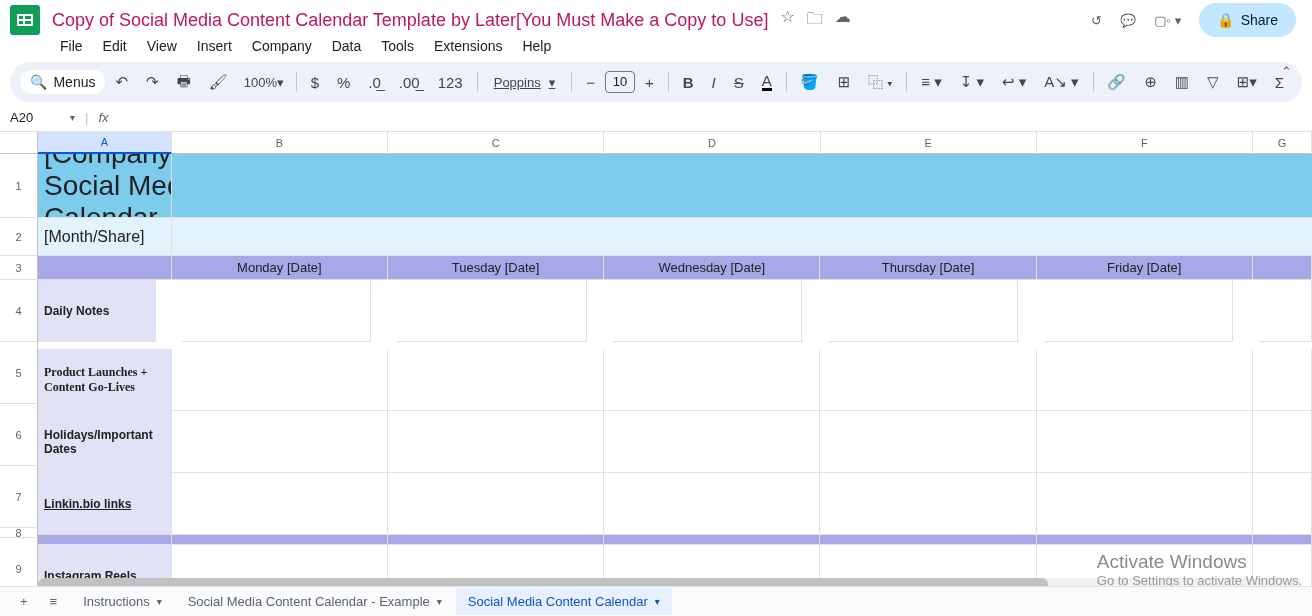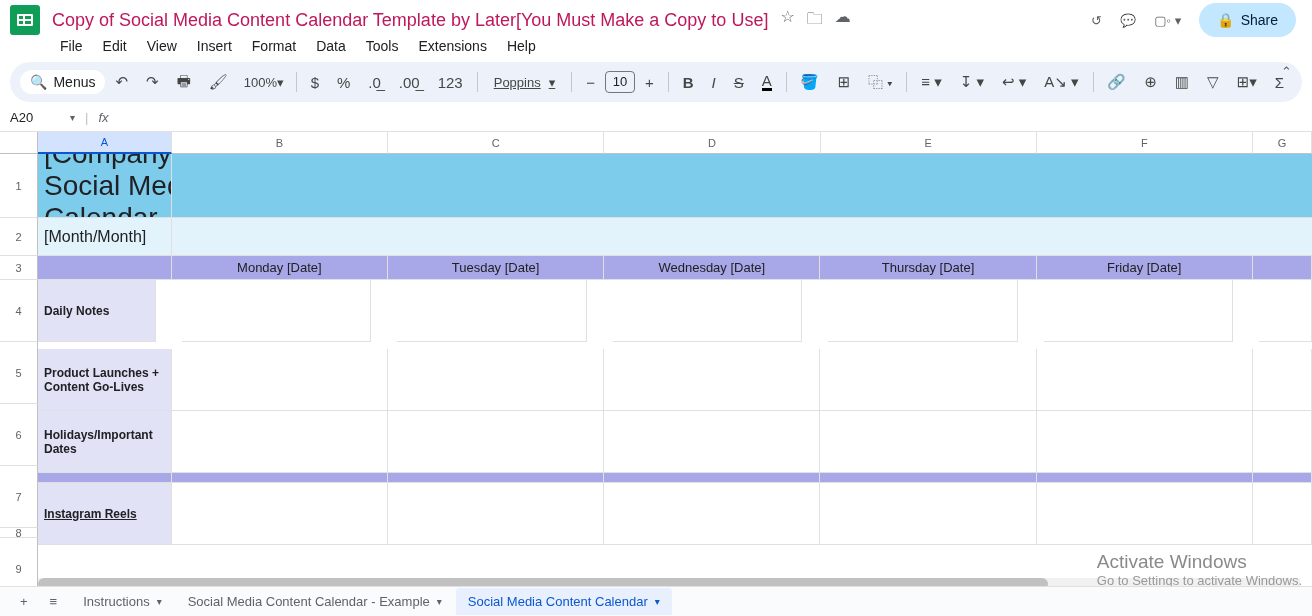--- a/index.html
+++ b/index.html
@@ -87,21 +87,21 @@
       <span>Share</span>
     </div>
   </div>
 </div>
 
 <div class="menubar" id="menubar">
     <span>File</span>
     <span>Edit</span>
     <span>View</span>
     <span>Insert</span>
-    <span>Format</span>
+    <span>Company</span>
     <span>Data</span>
     <span>Tools</span>
     <span>Extensions</span>
     <span>Help</span>
   </div>
 
 <div class="toolbar">
   <div class="tb-search">
     <span>🔍</span>
     <span>Menus</span>
@@ -193,21 +193,21 @@
         <div class="grid-row" style="height: 64px;">
           <div class="cell row-title" style="width: 136px; height: 64px;">[Company/Brand] Social Media Calendar</div>
           <div class="cell row-title" style="width: 220px; height: 64px; border-right: none;"></div>
           <div class="cell row-title" style="width: 220px; height: 64px; border-right: none;"></div>
           <div class="cell row-title" style="width: 220px; height: 64px; border-right: none;"></div>
           <div class="cell row-title" style="width: 220px; height: 64px; border-right: none;"></div>
           <div class="cell row-title" style="width: 220px; height: 64px; border-right: none;"></div>
           <div class="cell row-title" style="width: 60px; height: 64px; border-right: none;"></div>
         </div>
         <div class="grid-row" style="height: 38px;">
-          <div class="cell row-subtitle" style="width: 136px; height: 38px;">[Month/Month]</div>
+          <div class="cell row-subtitle" style="width: 136px; height: 38px;">[Month/Share]</div>
           <div class="cell row-subtitle" style="width: 220px; height: 38px; border-right: none;"></div>
           <div class="cell row-subtitle" style="width: 220px; height: 38px; border-right: none;"></div>
           <div class="cell row-subtitle" style="width: 220px; height: 38px; border-right: none;"></div>
           <div class="cell row-subtitle" style="width: 220px; height: 38px; border-right: none;"></div>
           <div class="cell row-subtitle" style="width: 220px; height: 38px; border-right: none;"></div>
           <div class="cell row-subtitle" style="width: 60px; height: 38px; border-right: none;"></div>
         </div>
         <div class="grid-row" style="height: 24px;">
           <div class="cell row-days" style="width: 136px; height: 24px;"></div>
           <div class="cell row-days" style="width: 220px; height: 24px;">Monday [Date]</div>
@@ -219,31 +219,40 @@
         </div>
         <div class="grid-row" style="height: 69px; gap: 26px;">
           <div class="cell row-body-label" style="width: 136px; height: 62px;">Daily Notes</div>
           <div class="cell row-body-cell" style="width: 220px; height: 62px;"></div>
           <div class="cell row-body-cell" style="width: 220px; height: 62px;"></div>
           <div class="cell row-body-cell" style="width: 220px; height: 62px;"></div>
           <div class="cell row-body-cell" style="width: 220px; height: 62px;"></div>
           <div class="cell row-body-cell" style="width: 220px; height: 62px;"></div>
           <div class="cell row-body-cell" style="width: 60px; height: 62px;"></div>
         </div>
-        <div class="grid-row" style="height: 62px;">
+        <div class="grid-row" style="height: 62px; font-family: Liberation Serif, serif;">
           <div class="cell row-body-label" style="width: 136px; height: 62px;">Product Launches + Content Go-Lives</div>
           <div class="cell row-body-cell" style="width: 220px; height: 62px;"></div>
           <div class="cell row-body-cell" style="width: 220px; height: 62px;"></div>
           <div class="cell row-body-cell" style="width: 220px; height: 62px;"></div>
           <div class="cell row-body-cell" style="width: 220px; height: 62px;"></div>
           <div class="cell row-body-cell" style="width: 220px; height: 62px;"></div>
           <div class="cell row-body-cell" style="width: 60px; height: 62px;"></div>
         </div>
         <div class="grid-row" style="height: 62px;">
           <div class="cell row-body-label" style="width: 136px; height: 62px;">Holidays/Important Dates</div>
+          <div class="cell row-body-cell" style="width: 220px; height: 62px;"></div>
+          <div class="cell row-body-cell" style="width: 220px; height: 62px;"></div>
+          <div class="cell row-body-cell" style="width: 220px; height: 62px;"></div>
+          <div class="cell row-body-cell" style="width: 220px; height: 62px;"></div>
+          <div class="cell row-body-cell" style="width: 220px; height: 62px;"></div>
+          <div class="cell row-body-cell" style="width: 60px; height: 62px;"></div>
+        </div>
+        <div class="grid-row" style="height: 62px;">
+          <div class="cell row-body-label link" style="width: 136px; height: 62px;">Linkin.bio links</div>
           <div class="cell row-body-cell" style="width: 220px; height: 62px;"></div>
           <div class="cell row-body-cell" style="width: 220px; height: 62px;"></div>
           <div class="cell row-body-cell" style="width: 220px; height: 62px;"></div>
           <div class="cell row-body-cell" style="width: 220px; height: 62px;"></div>
           <div class="cell row-body-cell" style="width: 220px; height: 62px;"></div>
           <div class="cell row-body-cell" style="width: 60px; height: 62px;"></div>
         </div>
         <div class="grid-row" style="height: 10px;">
           <div class="cell row-sep" style="width: 136px; height: 10px;"></div>
           <div class="cell row-sep" style="width: 220px; height: 10px;"></div>

